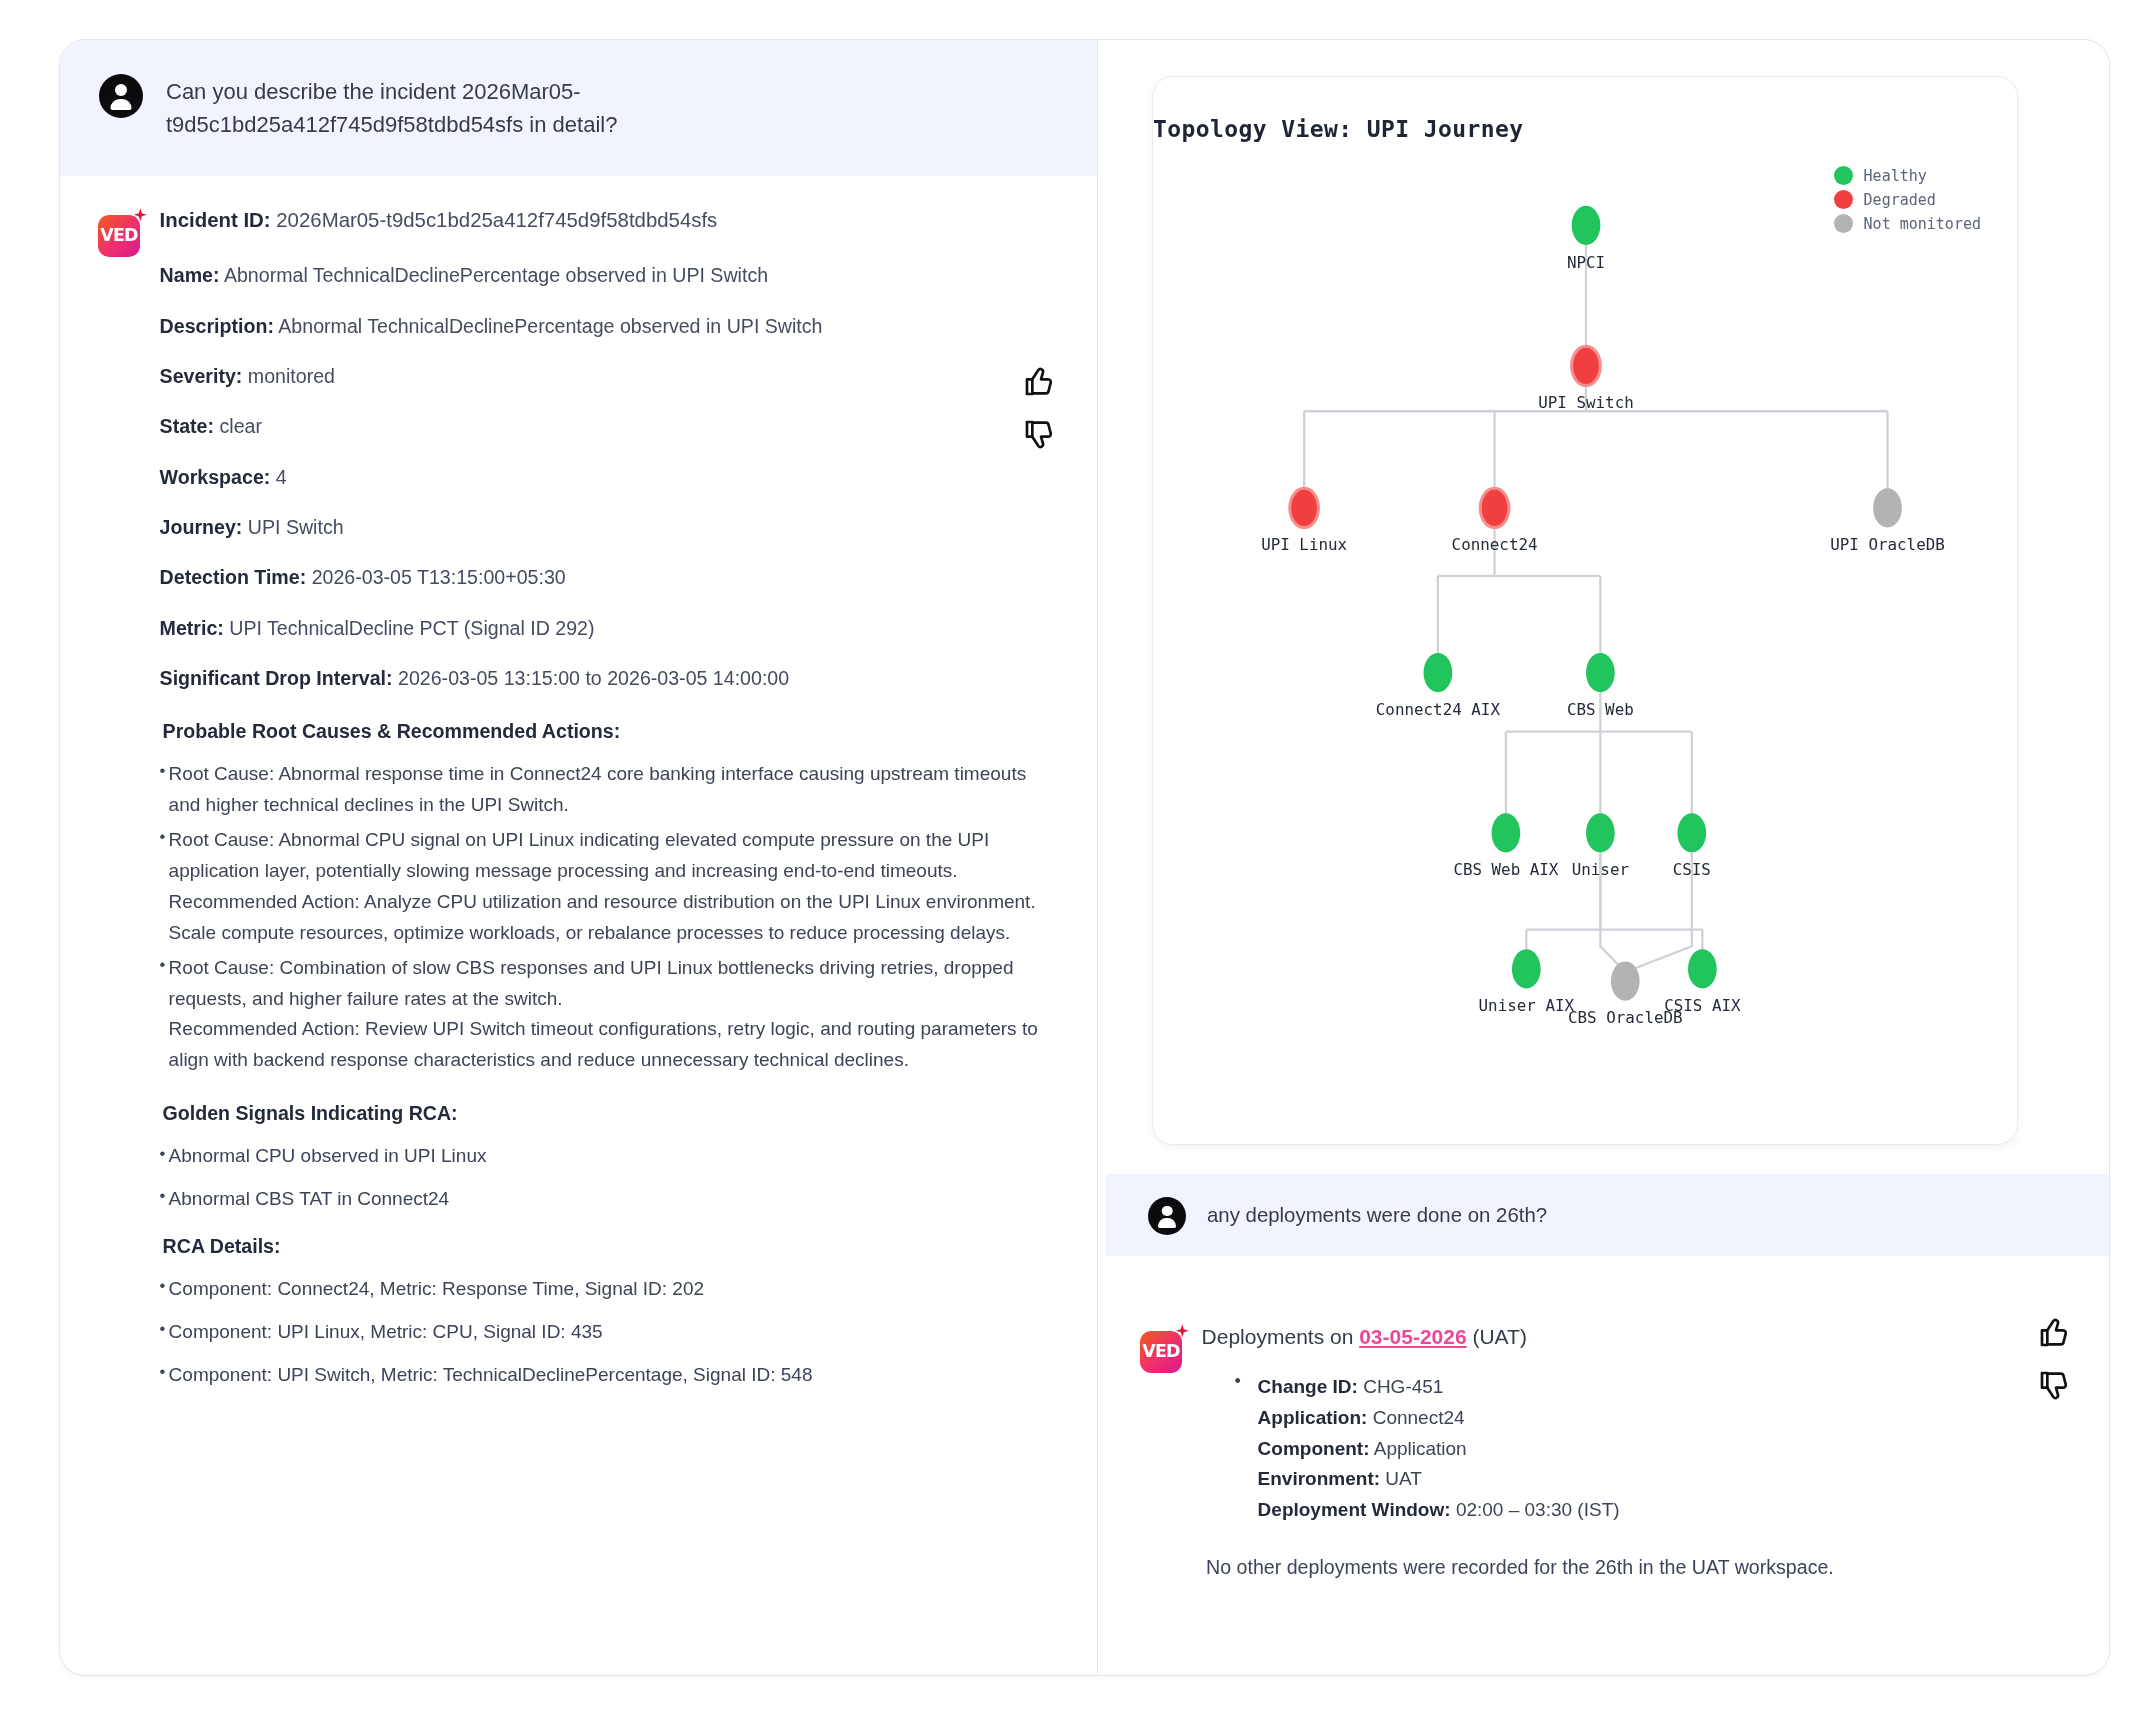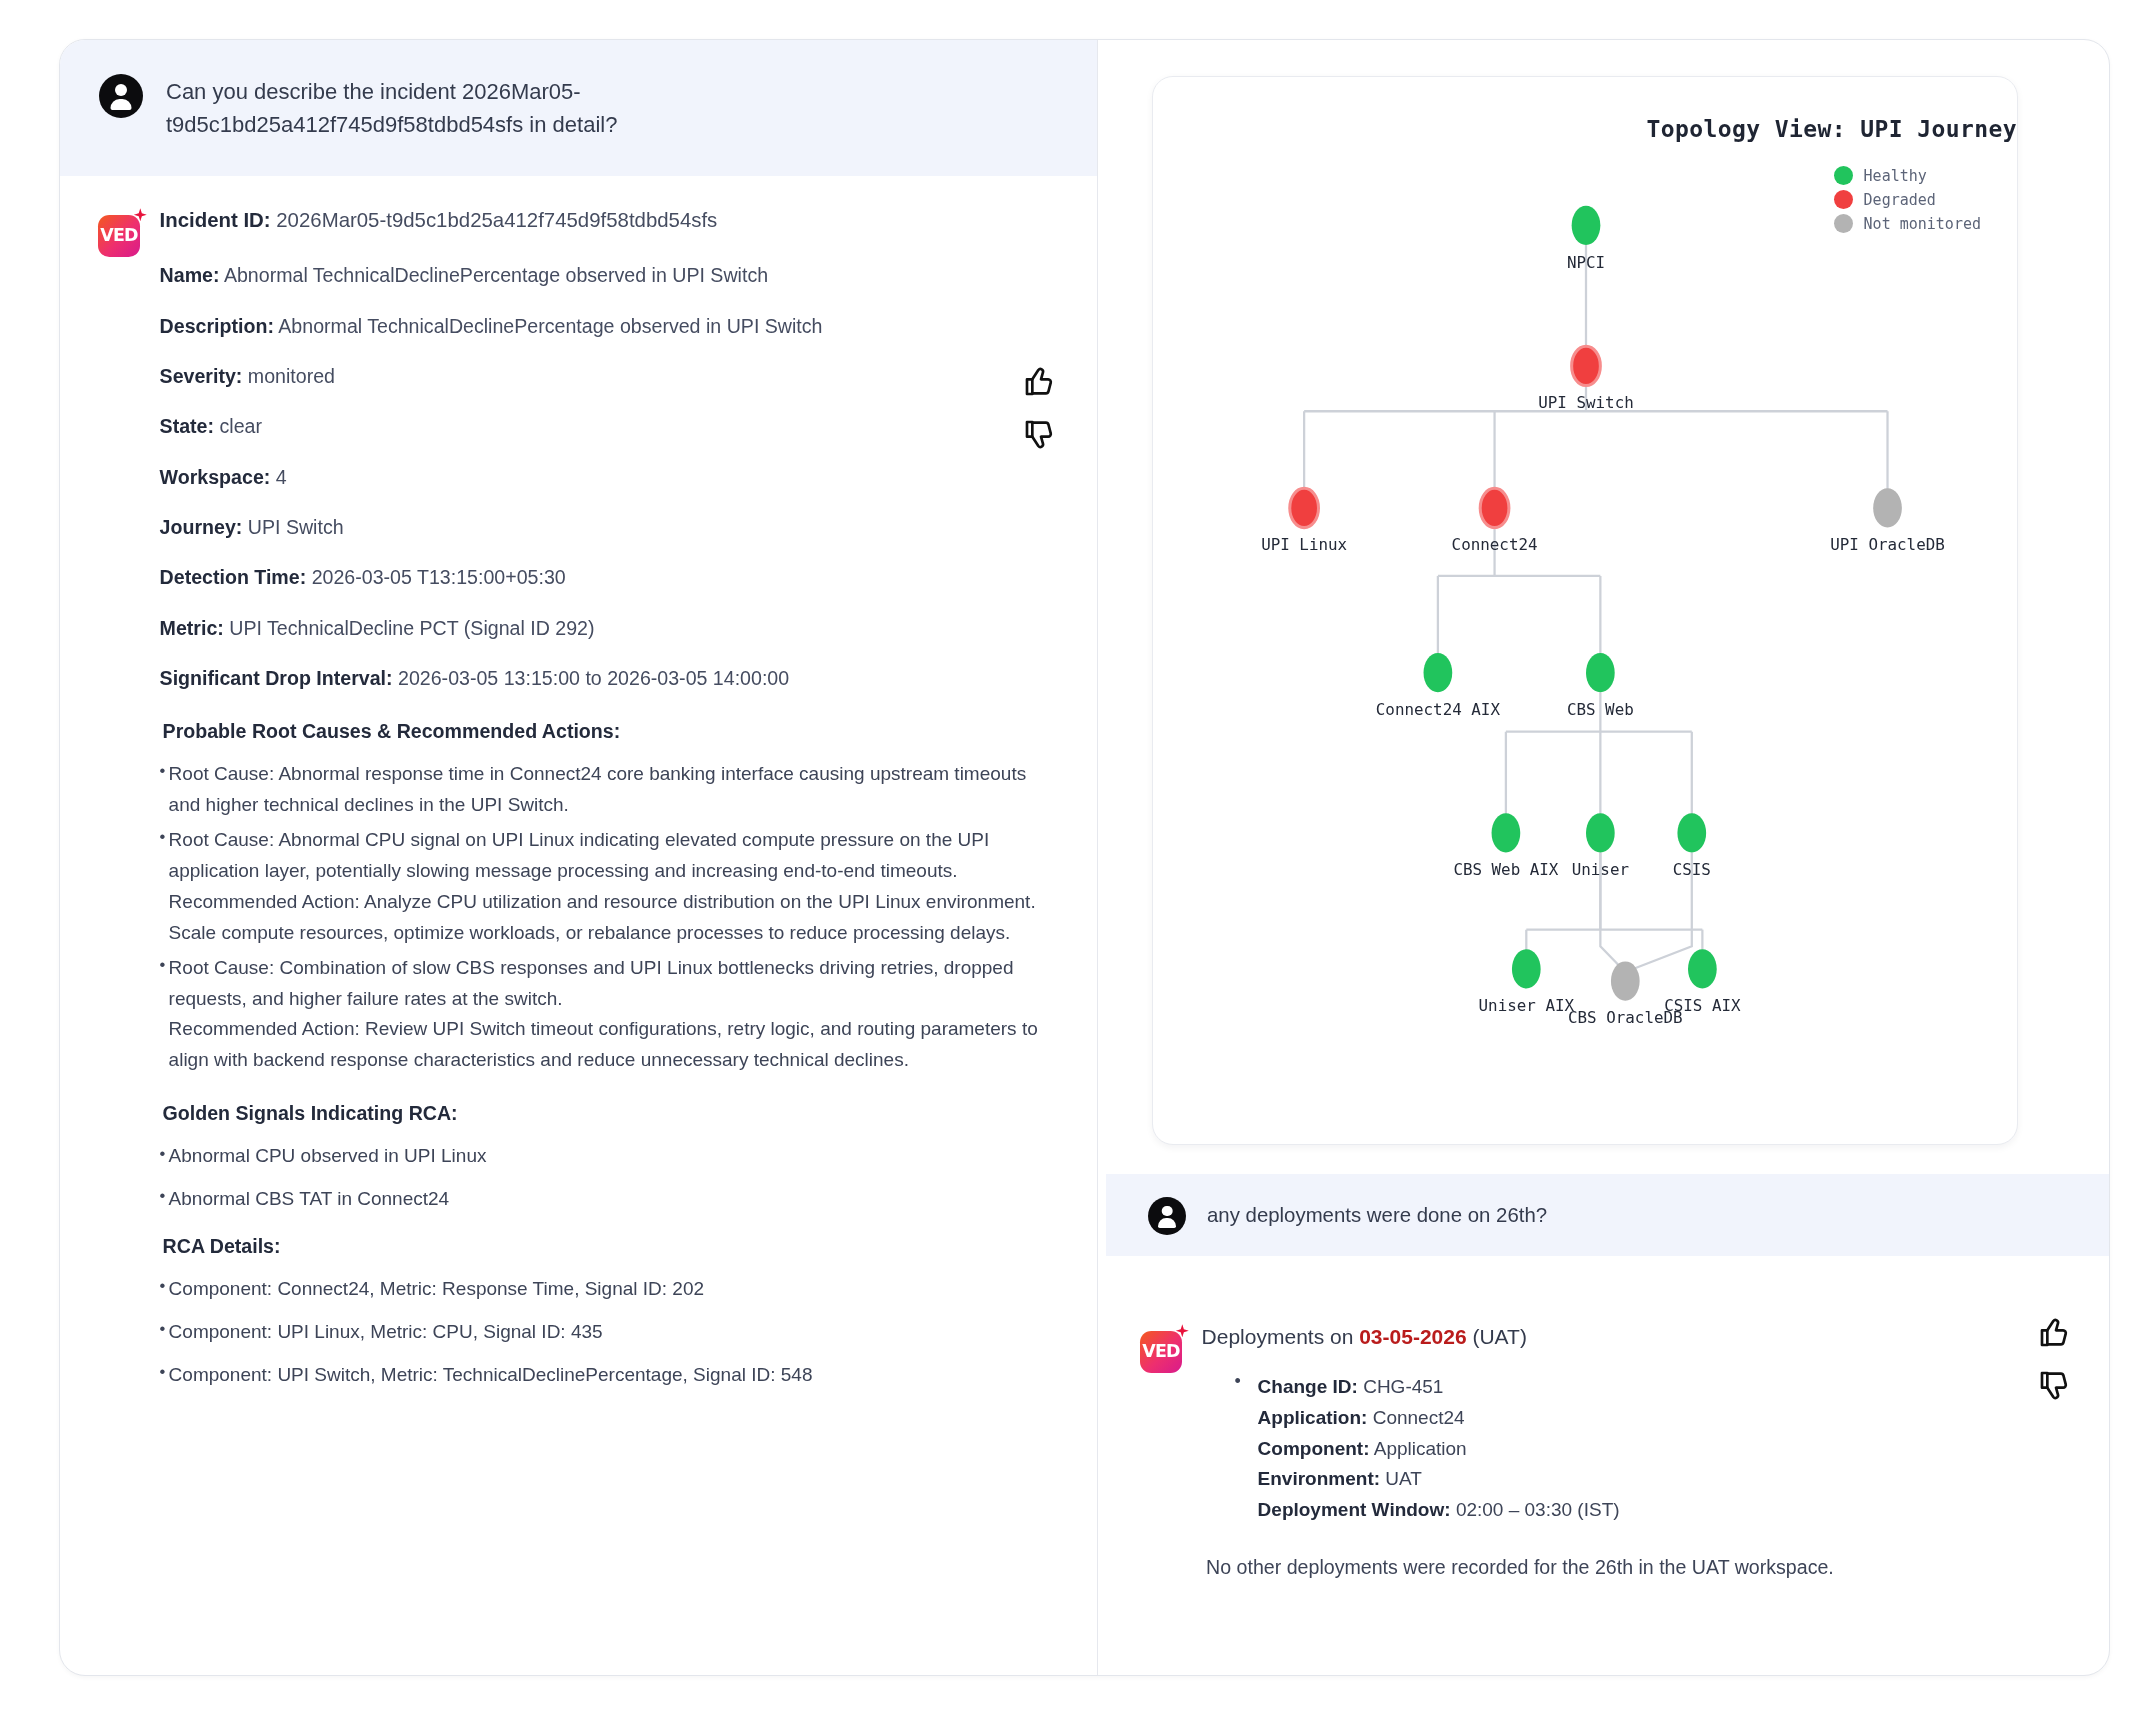--- a/index.html
+++ b/index.html
@@ -165,21 +165,21 @@
   .topo-card {
     position: absolute;
     left: 54px; top: 36px;
     width: 866px; height: 1069px;
     background: #ffffff;
     border: 1.5px solid #e9ebf0;
     border-radius: 21px;
     box-shadow: 0 2.3px 7.6px rgba(20,25,40,0.05);
   }
   .topo-title {
-    text-align: right;
+    text-align: left;
     font-family: "DejaVu Sans Mono", monospace;
     font-weight: 700;
     font-size: 23px;
     color: #1f2533;
     margin-top: 39px;
     letter-spacing: 0.4px;
   }
   .legend {
     position: absolute;
     right: 36px; top: 89px;
@@ -217,21 +217,21 @@
 
   .right-answer {
     position: absolute;
     left: 0; top: 1247px;
     width: 100%;
     display: flex;
     gap: 19.6px;
     padding: 32px 38px 0 42px;
   }
   .dep-head { font-size: 21px; color: #343b4d; margin-bottom: 23px; padding-top: 4.5px; }
-  .dep-head b { font-weight: 700; color: #b91c1c; }
+  .dep-head b { font-weight: 700; color: #ec4899; text-decoration: underline; }
 
   ul.dep-list { list-style: none; margin: 0 0 0 33px; padding: 0; }
   ul.dep-list > li { position: relative; padding-left: 23px; }
   ul.dep-list > li::before {
     content: "\2022";
     position: absolute; left: 0; top: -1.5px;
     font-size: 18px; color: #3d4457;
   }
   .dep-row { font-size: 19px; line-height: 1.62; color: #3d4457; }
   .dep-row b { font-weight: 700; color: #232a3b; }

